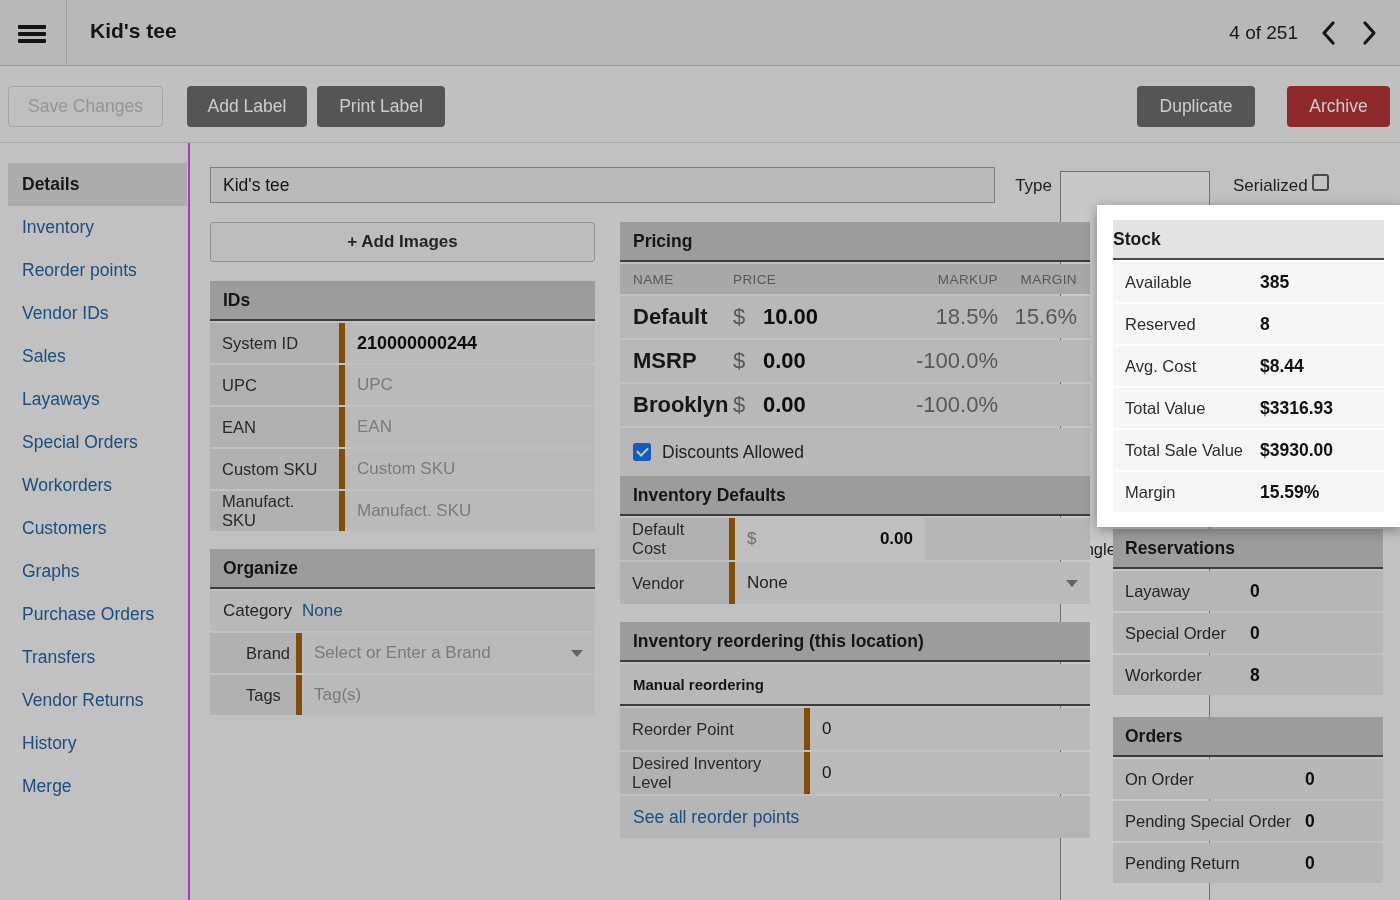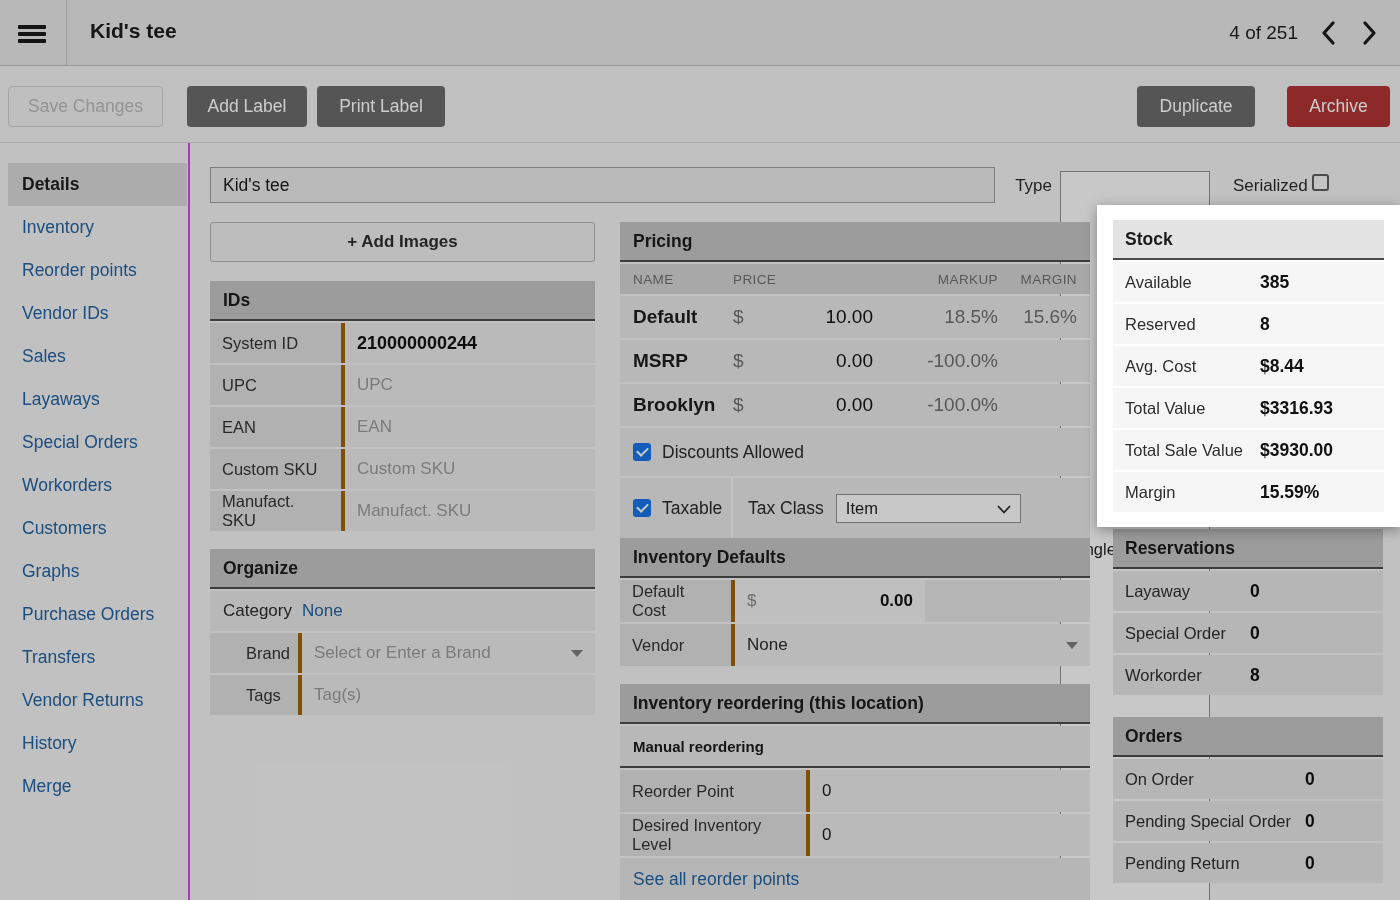--- a/index.html
+++ b/index.html
@@ -45,40 +45,40 @@
   .col-mid  { position:absolute; left:620px; top:79px; width:470px; }
 
   .add-images { width:100%; height:40px; background:#ededed; border:1px solid #b3b3b3; border-radius:3px; font-size:17px; font-weight:600; color:#2e2e2e; display:flex; align-items:center; justify-content:center; cursor:pointer; font-family:inherit; margin-bottom:19px; }
 
   .section-header { height:40px; margin-top:2px; background:#c4c4c4; border-bottom:2px solid #4d4d4d; display:flex; align-items:center; padding:0 13px; font-size:17.5px; font-weight:700; color:#1b1b1b; }
   .section-header:first-child { margin-top:0; }
   .gap { height:18px; }
 
   .row { display:flex; align-items:stretch; height:40px; margin-top:2px; background:#e6e6e6; }
   .row .lbl { display:flex; align-items:center; padding:0 12px; font-size:16.5px; color:#333; }
-  .row .lbl.cell { background:#dedede; border-right:4px solid #a16207; flex:none; }
+  .row .lbl.cell { background:#dedede; border-right:6px solid #a16207; flex:none; }
   .row .val { flex:1; display:flex; align-items:center; background:#e9e9e9; font-size:17px; }
   .row input { width:100%; height:100%; background:transparent; border:none; outline:none; font-size:17px; color:#1c1c1c; padding:0 12px; font-family:inherit; }
   .row input::placeholder { color:#9a9a9a; opacity:1; }
 
   .ids .lbl.cell { width:135px; }
   .sysid-val { padding:0 12px; font-weight:700; font-size:18px; color:#111; }
 
   .org-cat { height:40px; margin-top:2px; background:#e6e6e6; display:flex; align-items:center; padding:0 13px; font-size:17px; gap:10px; }
   .organize .lbl.cell { width:92px;padding-left:36px; }
   .caret { width:0; height:0; border-left:6px solid transparent; border-right:6px solid transparent; border-top:7px solid #7d7d7d; margin:0 12px 0 auto; }
 
   a.link { color:#24629f; text-decoration:none; cursor:pointer; }
 
   
   .p-colhead { display:grid; grid-template-columns:100px 30px 110px 125px 79px; height:30px; margin-top:2px; background:#d2d2d2; align-items:center; padding:0 13px; font-size:13.5px; color:#6f6f6f; letter-spacing:.4px; }
-  .p-row { display:grid; grid-template-columns:100px 30px 110px 125px 79px; height:42px; margin-top:2px; background:#e6e6e6; align-items:center; padding:0 13px; font-size:19px; }
+  .p-row { display:grid; grid-template-columns:100px 30px 110px 125px 79px; height:42px; margin-top:2px; background:#e6e6e6; align-items:center; padding:0 13px; font-size:22px; }
   .p-name { font-weight:700; color:#1d1d1d; }
   .p-cur { color:#6f6f6f; }
-  .p-price { text-align:right; font-weight:400; color:#111; }
+  .p-price { text-align:left; font-weight:700; color:#111; }
   .p-markup, .p-margin { text-align:right; color:#6f6f6f; }
   .head-markup, .head-margin { text-align:right; }
 
   .cb { width:18px; height:18px; border-radius:3px; background:#1a73e8; position:relative; flex:none; cursor:pointer; }
   .cb::after { content:""; position:absolute; left:4px; top:4px; width:9px; height:5px; border-left:2px solid #fff; border-bottom:2px solid #fff; transform:rotate(-45deg); }
   .cb-empty { width:17px; height:17px; border:2px solid #5c5c5c; border-radius:3px; background:#f4f4f4; flex:none; cursor:pointer; }
 
   .chk-row { height:48px; margin-top:2px; background:#e6e6e6; display:flex; align-items:center; padding:0 13px; gap:11px; font-size:17.5px; color:#2b2b2b; }
   .tax-row { height:60px; margin-top:2px; background:#e6e6e6; display:flex; align-items:stretch; }
   .tax-left { width:113px; display:flex; align-items:center; gap:11px; padding-left:13px; border-right:2px solid #f2f2f2; font-size:17.5px; }
@@ -100,21 +100,21 @@
   .side-tbl { position:absolute; width:270px; left:1113px; }
   .side-tbl .hdr { height:40px; background:#c4c4c4; border-bottom:2px solid #4d4d4d; display:flex; align-items:center; padding:0 12px; font-size:17.5px; font-weight:700; color:#1b1b1b; }
   .side-tbl .trow { height:40px; margin-top:2px; background:#e4e4e4; display:flex; align-items:center; padding:0 12px; font-size:16.5px; color:#2e2e2e; }
   .side-tbl .tval { font-weight:700; font-size:17.5px; color:#111; }
   .reservations .trow .tlbl { width:125px; flex:none; }
   .orders .trow .tlbl { width:180px; flex:none; }
 
   
   .dim-overlay { position:absolute; inset:0; background:rgba(0,0,0,0.20); z-index:40; pointer-events:none; }
   .stock-card { position:absolute; left:1097px; top:205px; width:303px; height:322px; background:#ffffff; z-index:45; box-shadow:0 3px 12px rgba(0,0,0,0.35); padding:15px 16px 0 16px; }
-  .stock-card .hdr { height:40px; background:#e3e3e3; border-bottom:2px solid #4a4a4a; display:flex; align-items:center; padding:0 12px; font-size:17.5px; font-weight:700; color:#1b1b1b; }
+  .stock-card .hdr { height:40px; background:#e3e3e3; border-bottom:2px solid #4a4a4a; display:flex; align-items:center; padding:0 0; font-size:17.5px; font-weight:700; color:#1b1b1b; }
   .stock-card .trow { height:40px; margin-top:2px; background:#f6f6f6; display:flex; align-items:center; padding:0 12px; font-size:16.5px; color:#2e2e2e; }
   .stock-card .tlbl { width:135px; flex:none; }
   .stock-card .tval { font-weight:700; font-size:17.5px; color:#111; }
 </style>
 </head>
 <body>
 
 <div class="stage">
 
   <div class="topbar">
@@ -269,37 +269,20 @@
         <span class="p-cur">$</span>
         <span class="p-price">0.00</span>
         <span class="p-markup">-100.0%</span>
         <span class="p-margin"></span>
       </div>
 
       <div class="chk-row">
         <span class="cb"></span>
         <span>Discounts Allowed</span>
       </div>
-      <div class="tax-row">
-        <div class="tax-left">
-          <span class="cb"></span>
-          <span>Taxable</span>
-        </div>
-        <div class="tax-right">
-          <span>Tax Class</span>
-          <div class="select tax-select">
-            <span>Item</span>
-            <span class="chev">
-              <svg width="14" height="9" viewBox="0 0 14 9">
-                  <polyline points="1,1 7,7.5 13,1" fill="none" stroke="#333" stroke-width="1.8"></polyline>
-                </svg>
-            </span>
-          </div>
-        </div>
-      </div>
 
       <div class="invdef">
         <div class="section-header">Inventory Defaults</div>
         <div class="row">
           <div class="lbl cell">Default Cost</div>
           <div class="val" style="background:#e4e4e4;">
             <div class="chip">
               <span class="cur">$</span>
               <span class="amt">0.00</span>
             </div>

